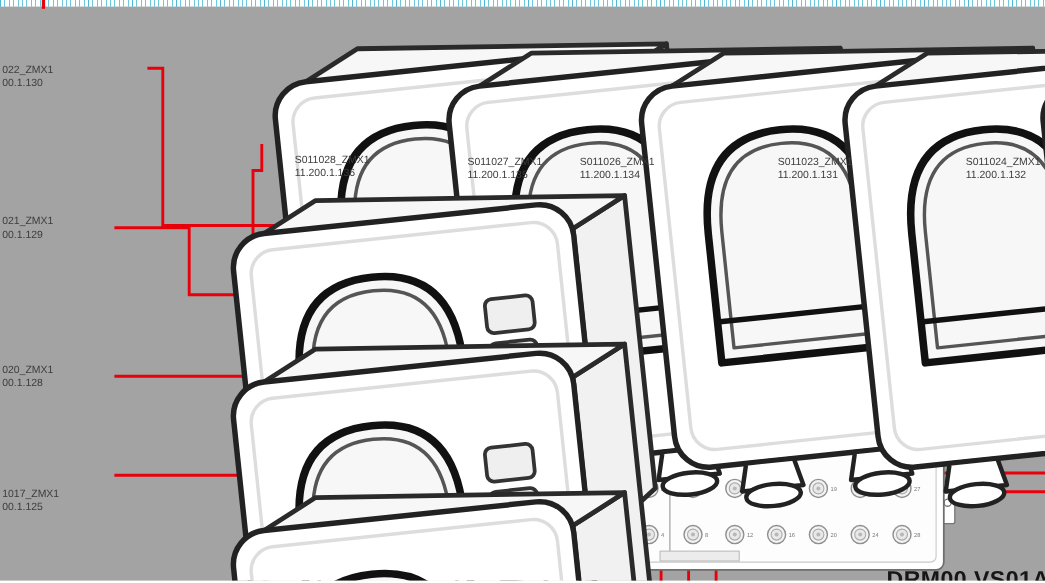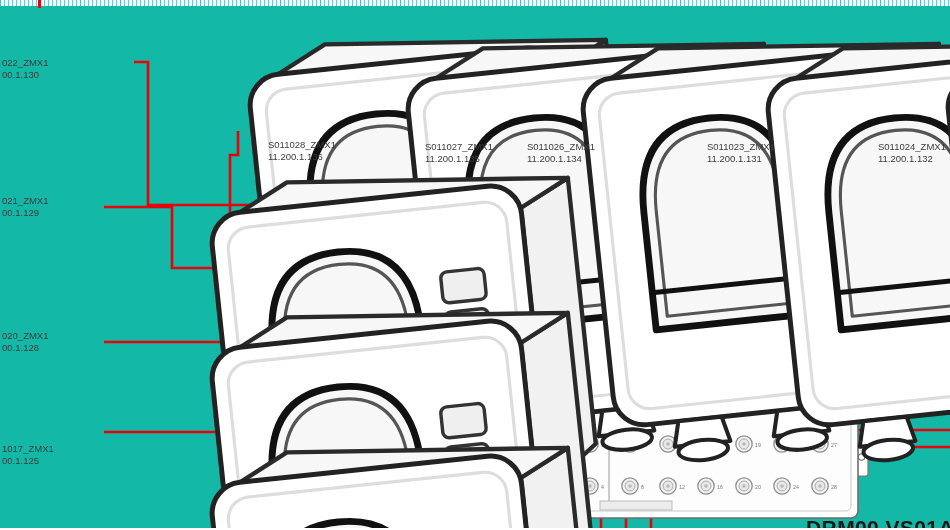--- a/index.html
+++ b/index.html
@@ -1,18 +1,18 @@
 <!DOCTYPE html>
 <html><head>
 <meta charset="utf-8">
 <style>
   *{margin:0;padding:0;box-sizing:border-box;}
   html,body{background:#ffffff;}
   body{font-family:"Liberation Sans",sans-serif;}
-  .canvas{position:relative;width:950px;height:528px;background:#14b8a6;overflow:hidden;text-align:center;}
+  .canvas{position:relative;width:950px;height:528px;background:#a3a3a3;overflow:hidden;text-align:center;}
   .ruler{position:absolute;top:0;left:0;width:100%;height:6px;background-color:#fbffff;
          background-image:repeating-linear-gradient(90deg,rgba(86,188,214,.85) 0 1px,transparent 1px 4px),
                           repeating-linear-gradient(90deg,#35a8c8 0 1px,transparent 1px 40px);}
   .ruler-origin{position:absolute;top:0;width:3px;height:8px;background:#e8000a;}
   .panel-title{position:absolute;left:806px;top:516px;white-space:nowrap;font-weight:700;
                font-size:21px;color:#161616;letter-spacing:.4px;}
   svg{position:absolute;top:0;left:0;}
   svg text{font-family:"Liberation Sans",sans-serif;}
   .dev-label{font-size:9.5px;fill:#3c3c3c;}
   .port-num{font-size:5.2px;fill:#777;}

